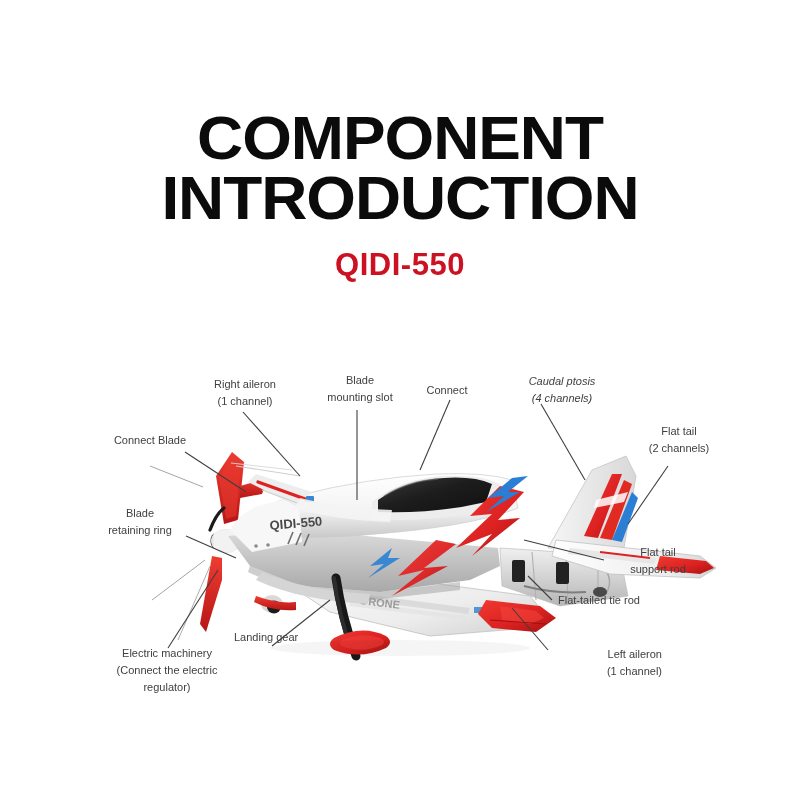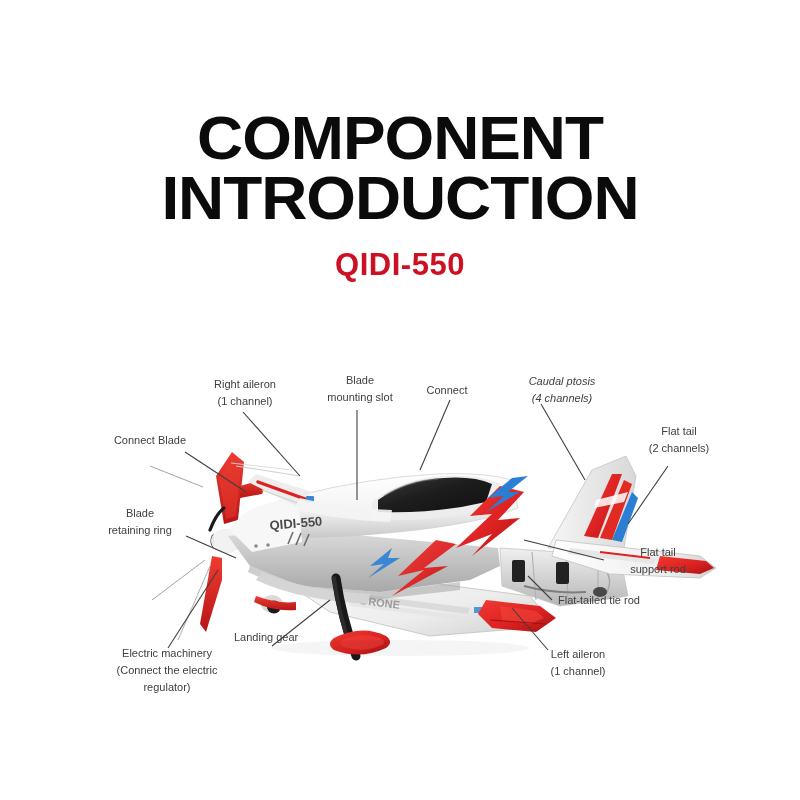--- a/index.html
+++ b/index.html
@@ -277,16 +277,16 @@
 support rod</div>
 
   <div class="label c" style="left:62px;top:645px;width:210px;">Electric machinery
 (Connect the electric
 regulator)</div>
 
   <div class="label l" style="left:558px;top:592px;width:190px;">Flat-tailed tie rod</div>
 
   <div class="label l" style="left:234px;top:629px;width:140px;">Landing gear</div>
 
-  <div class="label c" style="left:508px;top:646px;width:140px;">Left aileron
+  <div class="label c" style="left:522px;top:646px;width:140px;text-align:right;">Left aileron
 (1 channel)</div>
 
 </div>
 
 </body></html>

